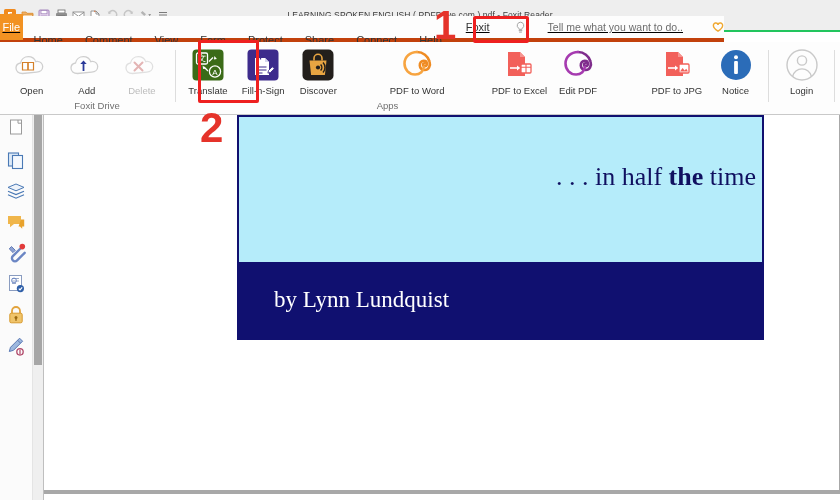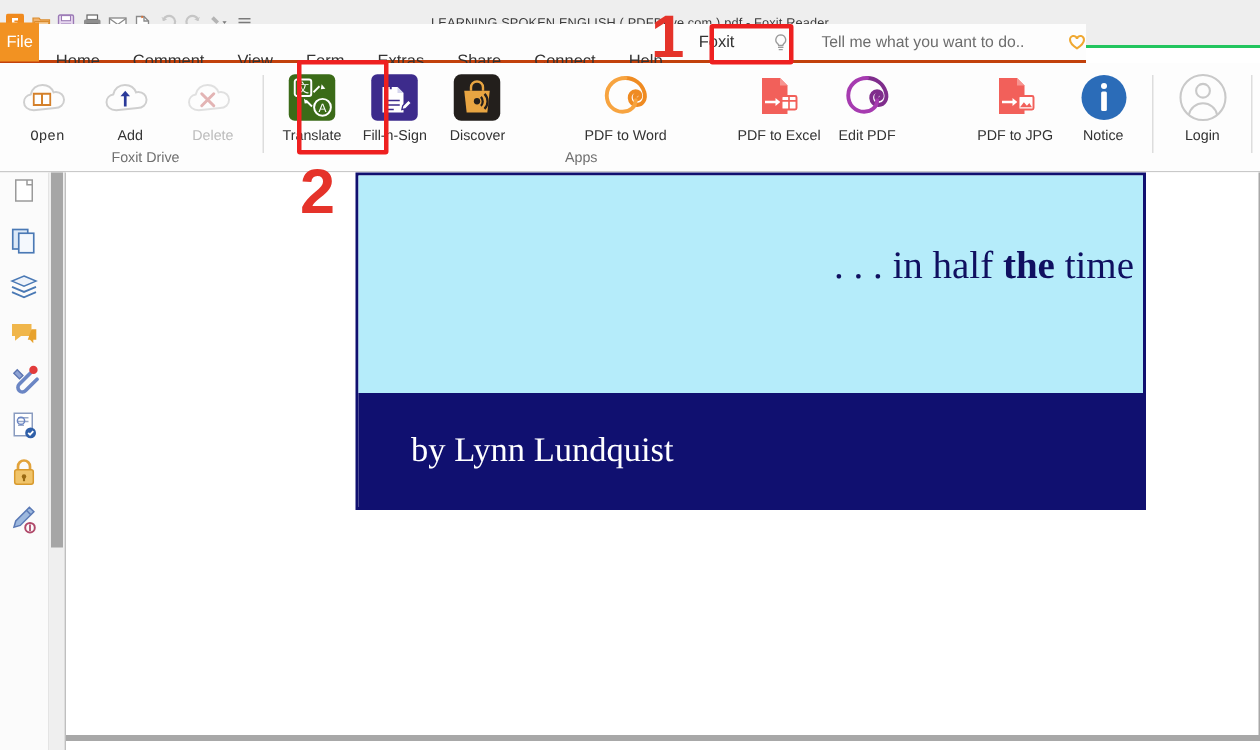--- a/index.html
+++ b/index.html
@@ -24,22 +24,22 @@
   .qicon svg { display: block; }
   .title-text {
     position: absolute; left: 0; right: 0; text-align: center;
     font-size: 8.5px; color: #3a3a3a; letter-spacing: .1px;
     white-space: nowrap; pointer-events: none;
   }
 
   
   .tabstrip {
     position: absolute; left: 0; top: 16px; width: 724px; height: 26px;
-    background: #fdfdfd; border-bottom: 2px solid #c2410c;
-    display: flex; align-items: center;
+    background: #fdfdfd; border-bottom: 4px solid #c2410c;
+    display: flex; align-items: center; text-decoration: underline;
   }
   .tab {
     font-size: 11px; color: #333; height: 26px; line-height: 26px;
     padding: 14px 11px; white-space: nowrap; cursor: default;
   }
   .tab.file {
     background: #f29222; color: #fff; font-size: 11px;
     width: 51px; padding: 0; text-align: center;
   }
   .tab.extras { position: relative; padding: 0 13px; }
@@ -202,21 +202,21 @@
     </div>
     <div class="title-text">LEARNING SPOKEN ENGLISH ( PDFDrive.com ).pdf - Foxit Reader</div>
   </div>
 
   <div class="tabstrip">
     <div class="tab file">File</div>
     <div class="tab">Home</div>
     <div class="tab">Comment</div>
     <div class="tab">View</div>
     <div class="tab">Form</div>
-    <div class="tab">Extras</div>
+    <div class="tab">Protect</div>
     <div class="tab">Share</div>
     <div class="tab">Connect</div>
     <div class="tab">Help</div>
     <div class="tab extras">Foxit</div>
 
     <div class="searchbox">
       <span class="bulb">
         <svg width="11" height="13" viewBox="0 0 11 13">
             <path d="M5.5 1.2a3.3 3.3 0 0 0-2 5.9c.4.35.6.8.6 1.25h2.8c0-.45.2-.9.6-1.25a3.3 3.3 0 0 0-2-5.9z" fill="none" stroke="#9a9a9a" stroke-width=".9"></path>
             <path d="M4.1 9.6h2.8M4.5 11.1h2" stroke="#9a9a9a" stroke-width=".9" stroke-linecap="round"></path>
@@ -227,21 +227,21 @@
         <svg width="12" height="12" viewBox="0 0 12 12">
             <path d="M6 10.2C3 8.2 1.4 6.6 1.4 4.8A2.3 2.3 0 0 1 6 3.9a2.3 2.3 0 0 1 4.6.9c0 1.8-1.6 3.4-4.6 5.4z" fill="none" stroke="#f0a830" stroke-width="1.4"></path>
           </svg>
       </span>
     </div>
   </div>
 
   <div class="ribbon">
     <div class="ribbon-row">
 
-      <div class="rb" style="margin-left:4px;font-family:Liberation Mono, monospace;">
+      <div class="rb" style="margin-left:4px;">
         <span class="glyph">
           <svg width="40" height="32" viewBox="0 0 40 32">
             <path d="M10.5 24.5c-4 0-6.5-2.4-6.5-5.4 0-2.6 1.9-4.7 4.5-5.1.7-3.7 3.9-6.4 7.8-6.4 3.4 0 6.3 2 7.4 5 .5-.2 1-.25 1.6-.25 3 0 5.4 2.3 5.4 5.2 0 3.3-2.6 5.5-6 5.5z" fill="none" stroke="#cfcfcf" stroke-width="1.3"></path>
             <path d="M10.5 13.5h5.5v7.5h-5.5zM16 13.5h5.5v7.5H16z" fill="#fff" stroke="#d4802a" stroke-width="1.2"></path>
             <path d="M16 13.5v7.5" stroke="#d4802a" stroke-width="1.2"></path>
           </svg>
         </span>
         <span class="lbl">Open</span>
       </div>
 

